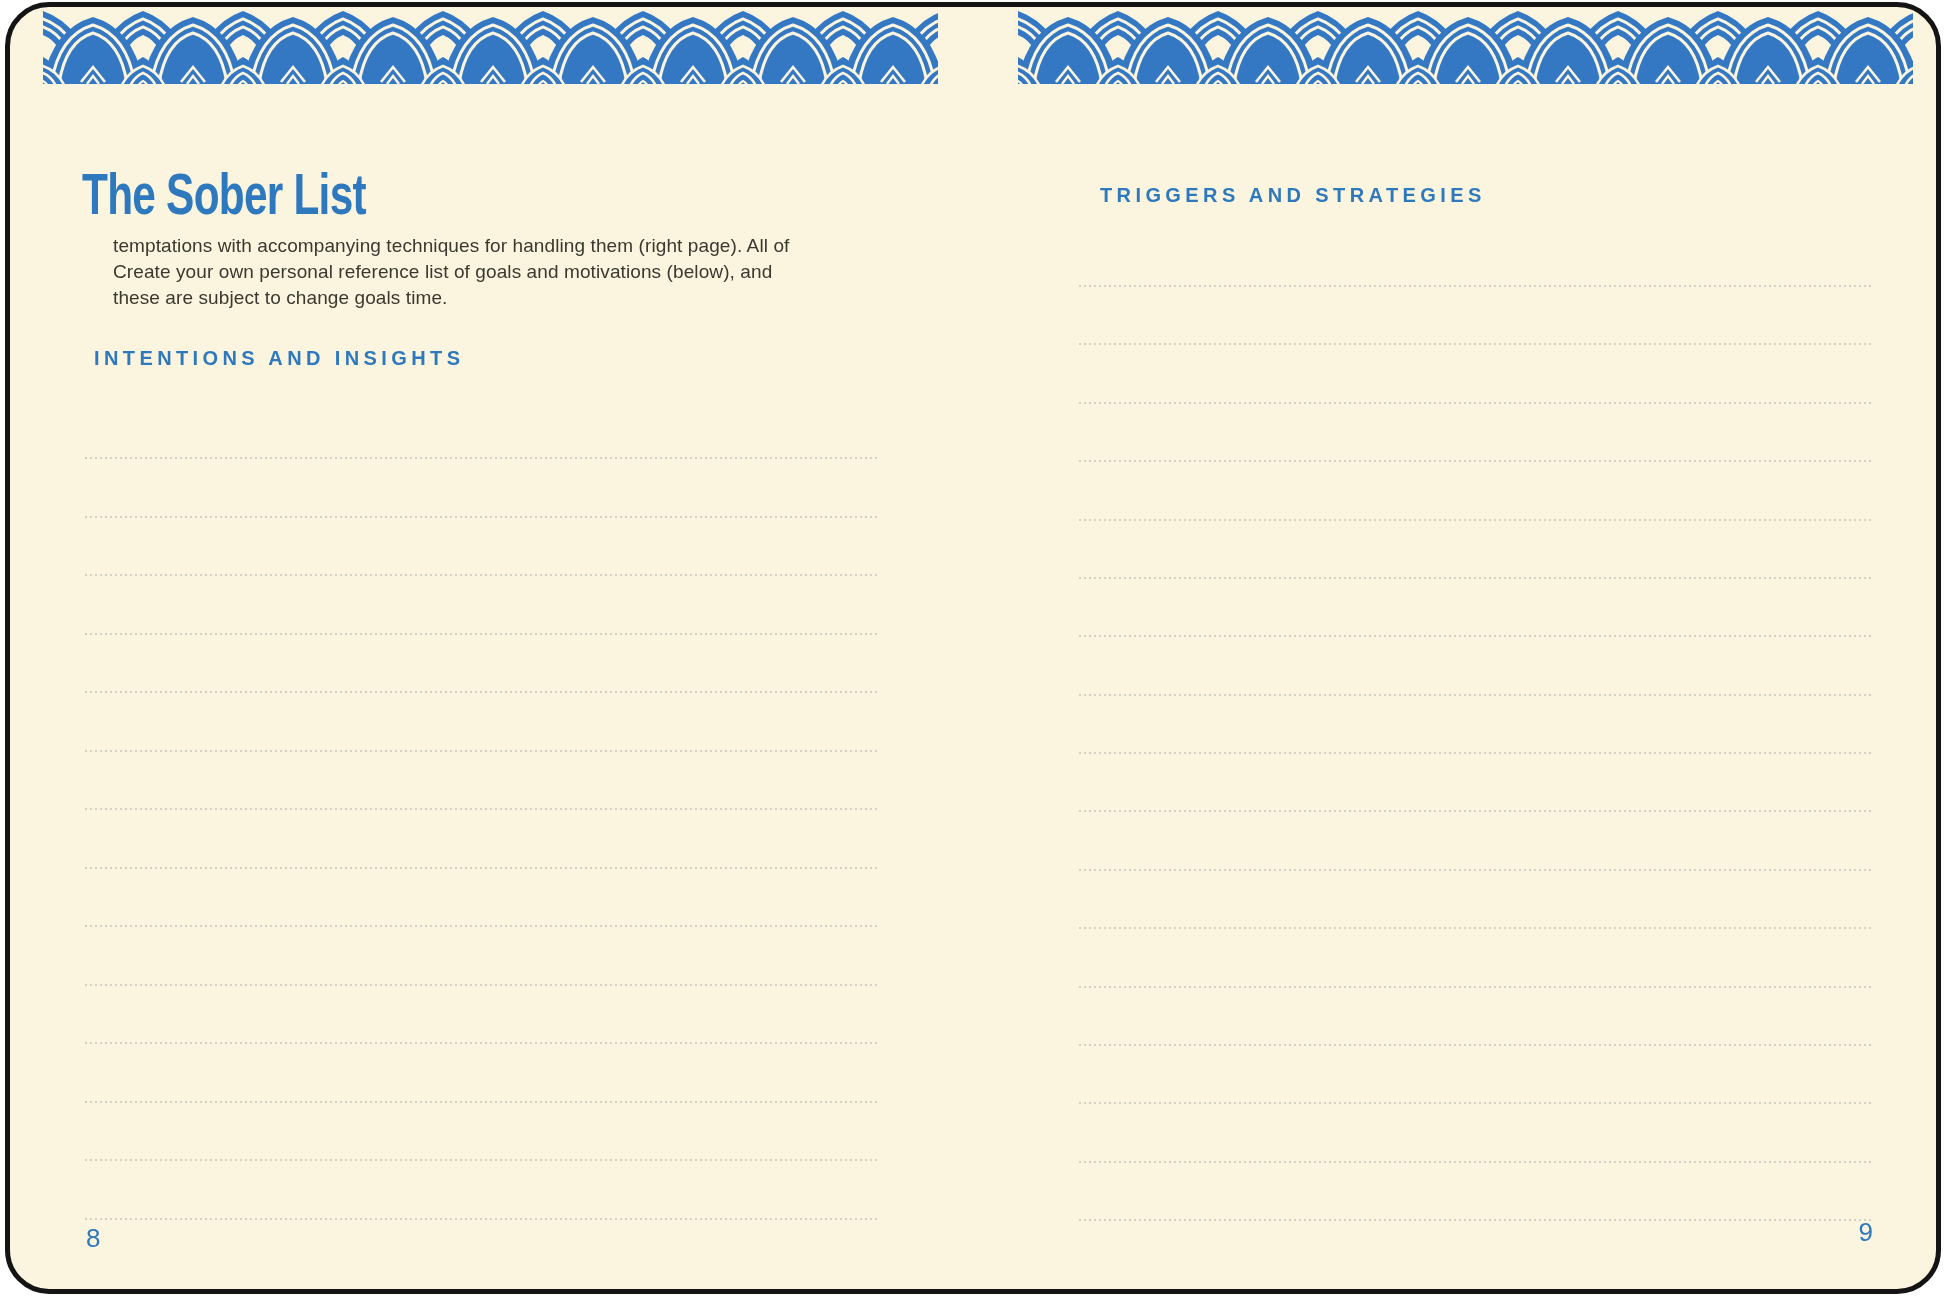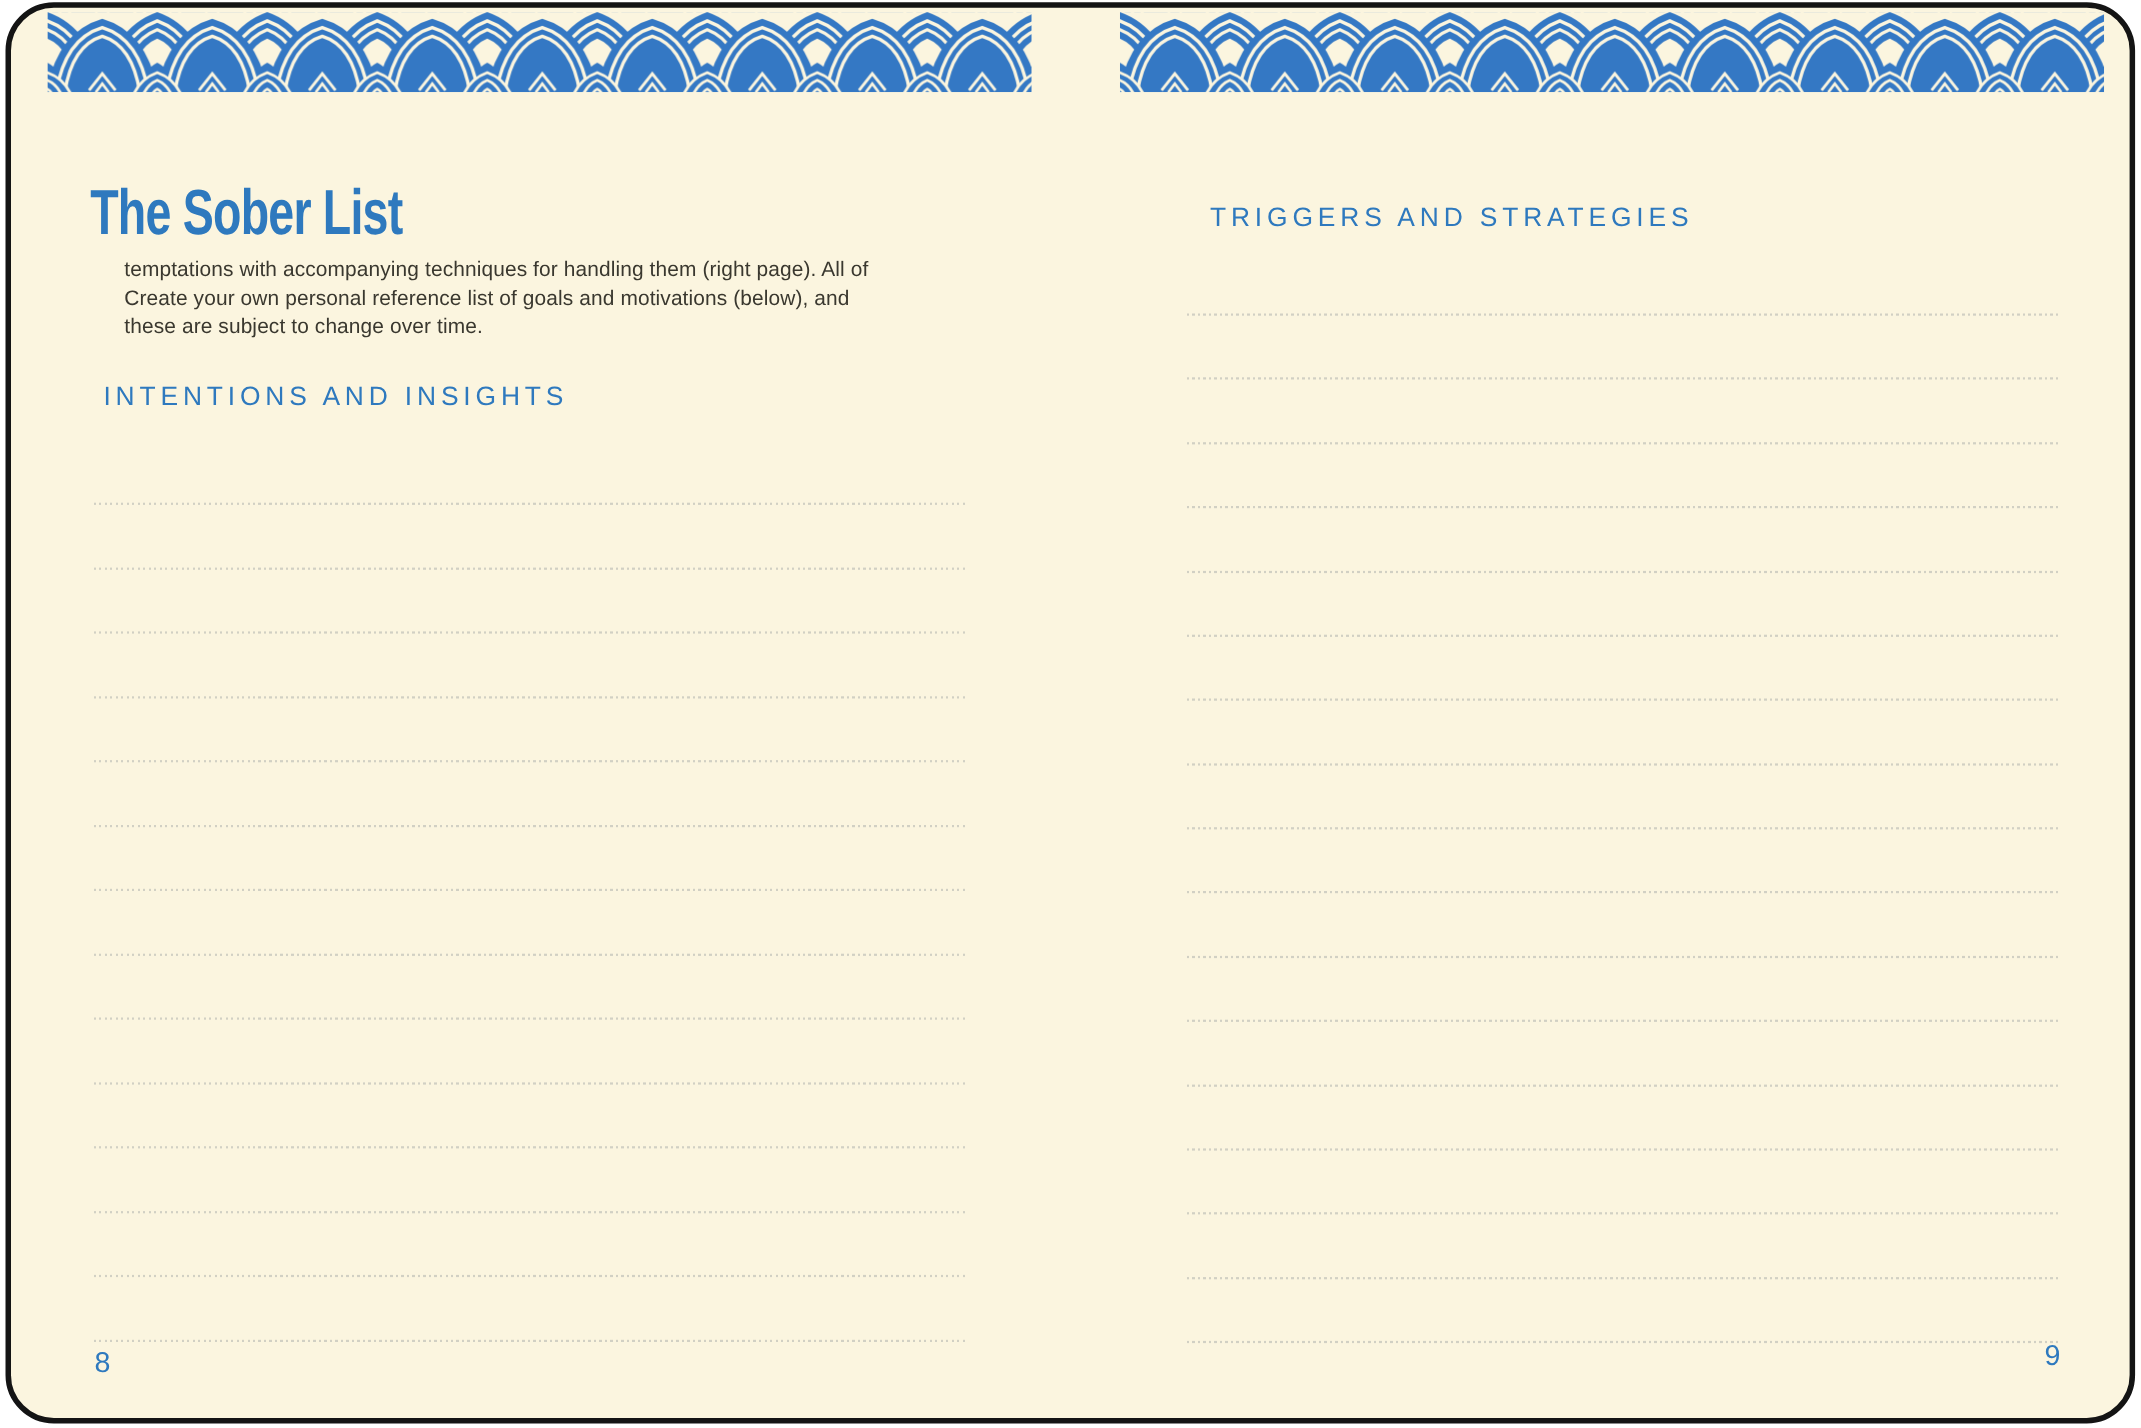--- a/index.html
+++ b/index.html
@@ -37,21 +37,21 @@
   }
   .intro{
     position:absolute;left:103px;top:226px;
     font-size:19px;line-height:26px;color:var(--ink);
     letter-spacing:0.1px;
   }
   .intro span{display:block;white-space:nowrap;}
 
   .section-heading{
     position:absolute;
-    font-size:24px;font-weight:400;color:var(--blue);
+    font-size:20px;font-weight:700;color:var(--blue);
     letter-spacing:4.4px;white-space:nowrap;
   }
   .heading-left{left:84px;top:340px;}
   .heading-right{left:1090px;top:177px;}
 
   .lines{position:absolute;display:flex;flex-direction:column;justify-content:space-between;}
   .lines-left{left:75px;top:450px;width:793px;height:763px;}
   .lines-right{left:1069px;top:278px;width:794px;height:936px;}
   .rule{
     height:2px;width:100%;
@@ -113,21 +113,21 @@
       <svg width="895" height="73">
           <rect width="895" height="73" fill="url(#deco)"></rect>
         </svg>
     </div>
 
     <div class="page-title">The Sober List</div>
 
     <div class="intro">
       <span>temptations with accompanying techniques for handling them (right page). All of</span>
       <span>Create your own personal reference list of goals and motivations (below), and</span>
-      <span>these are subject to change over time.</span>
+      <span>these are subject to change goals time.</span>
     </div>
 
     <div class="section-heading heading-left">INTENTIONS AND INSIGHTS</div>
 
     <div class="lines lines-left">
         <div class="rule"></div>
         <div class="rule"></div>
         <div class="rule"></div>
         <div class="rule"></div>
         <div class="rule"></div>

